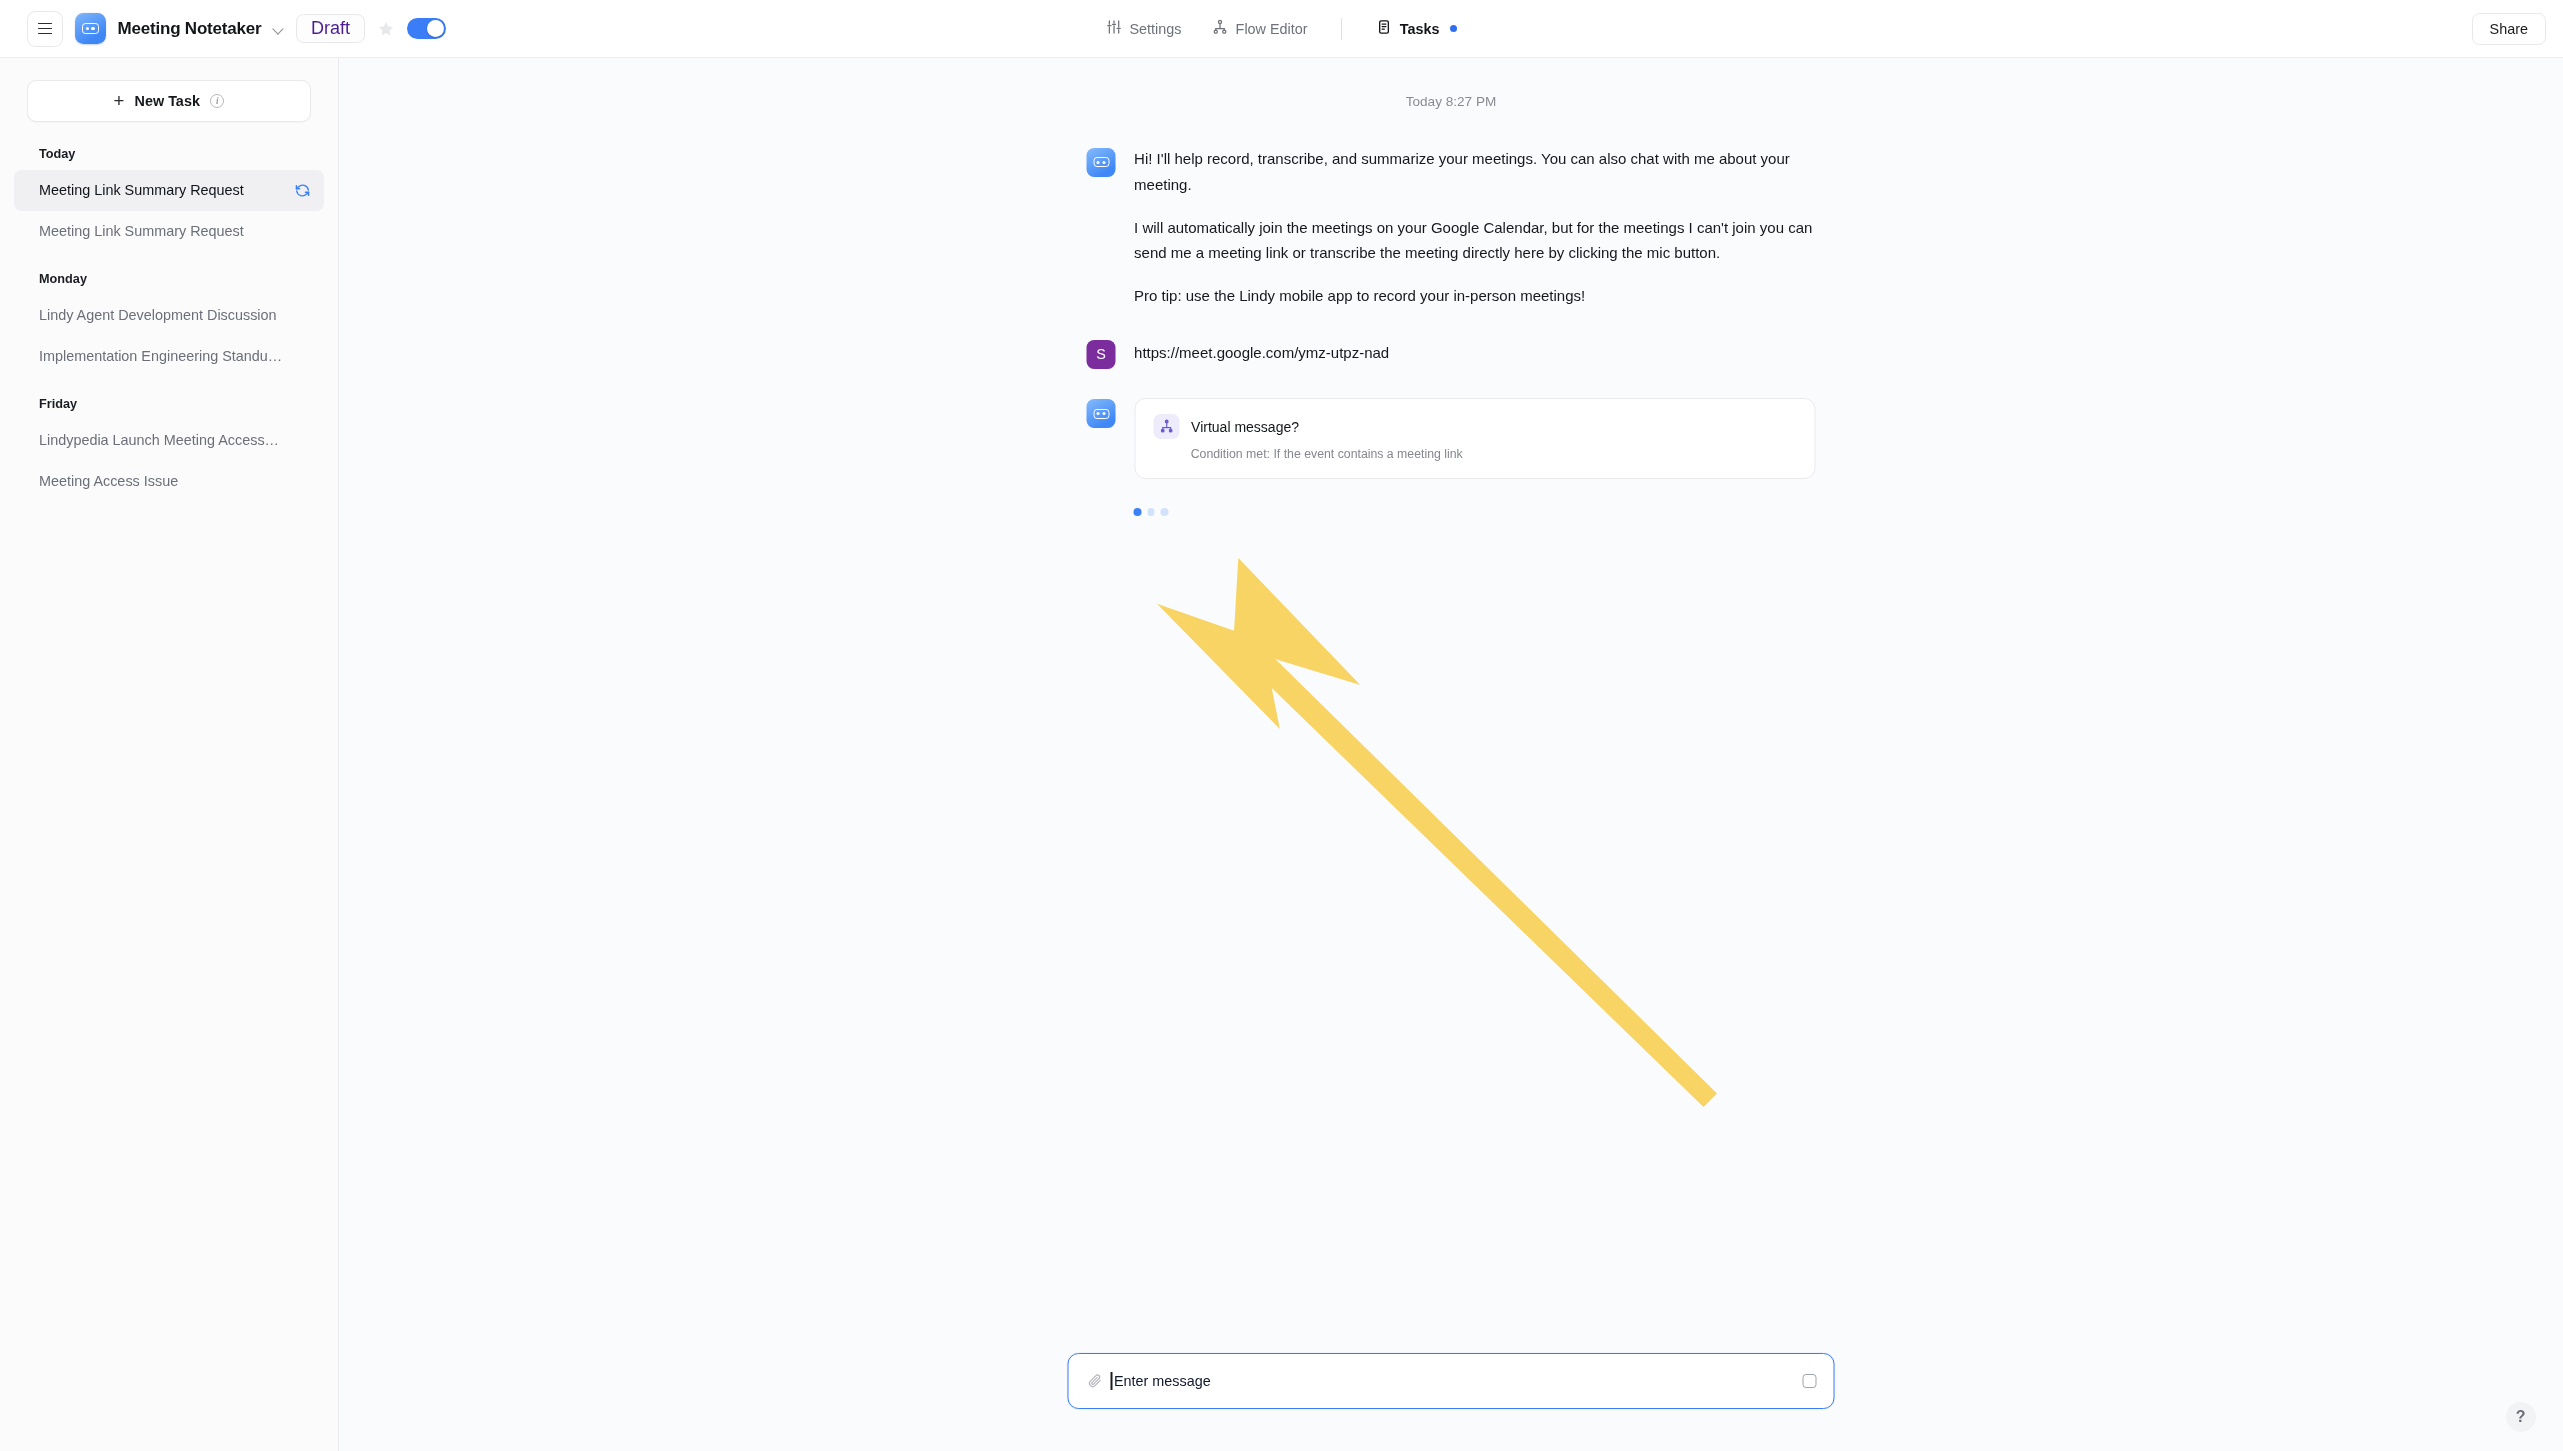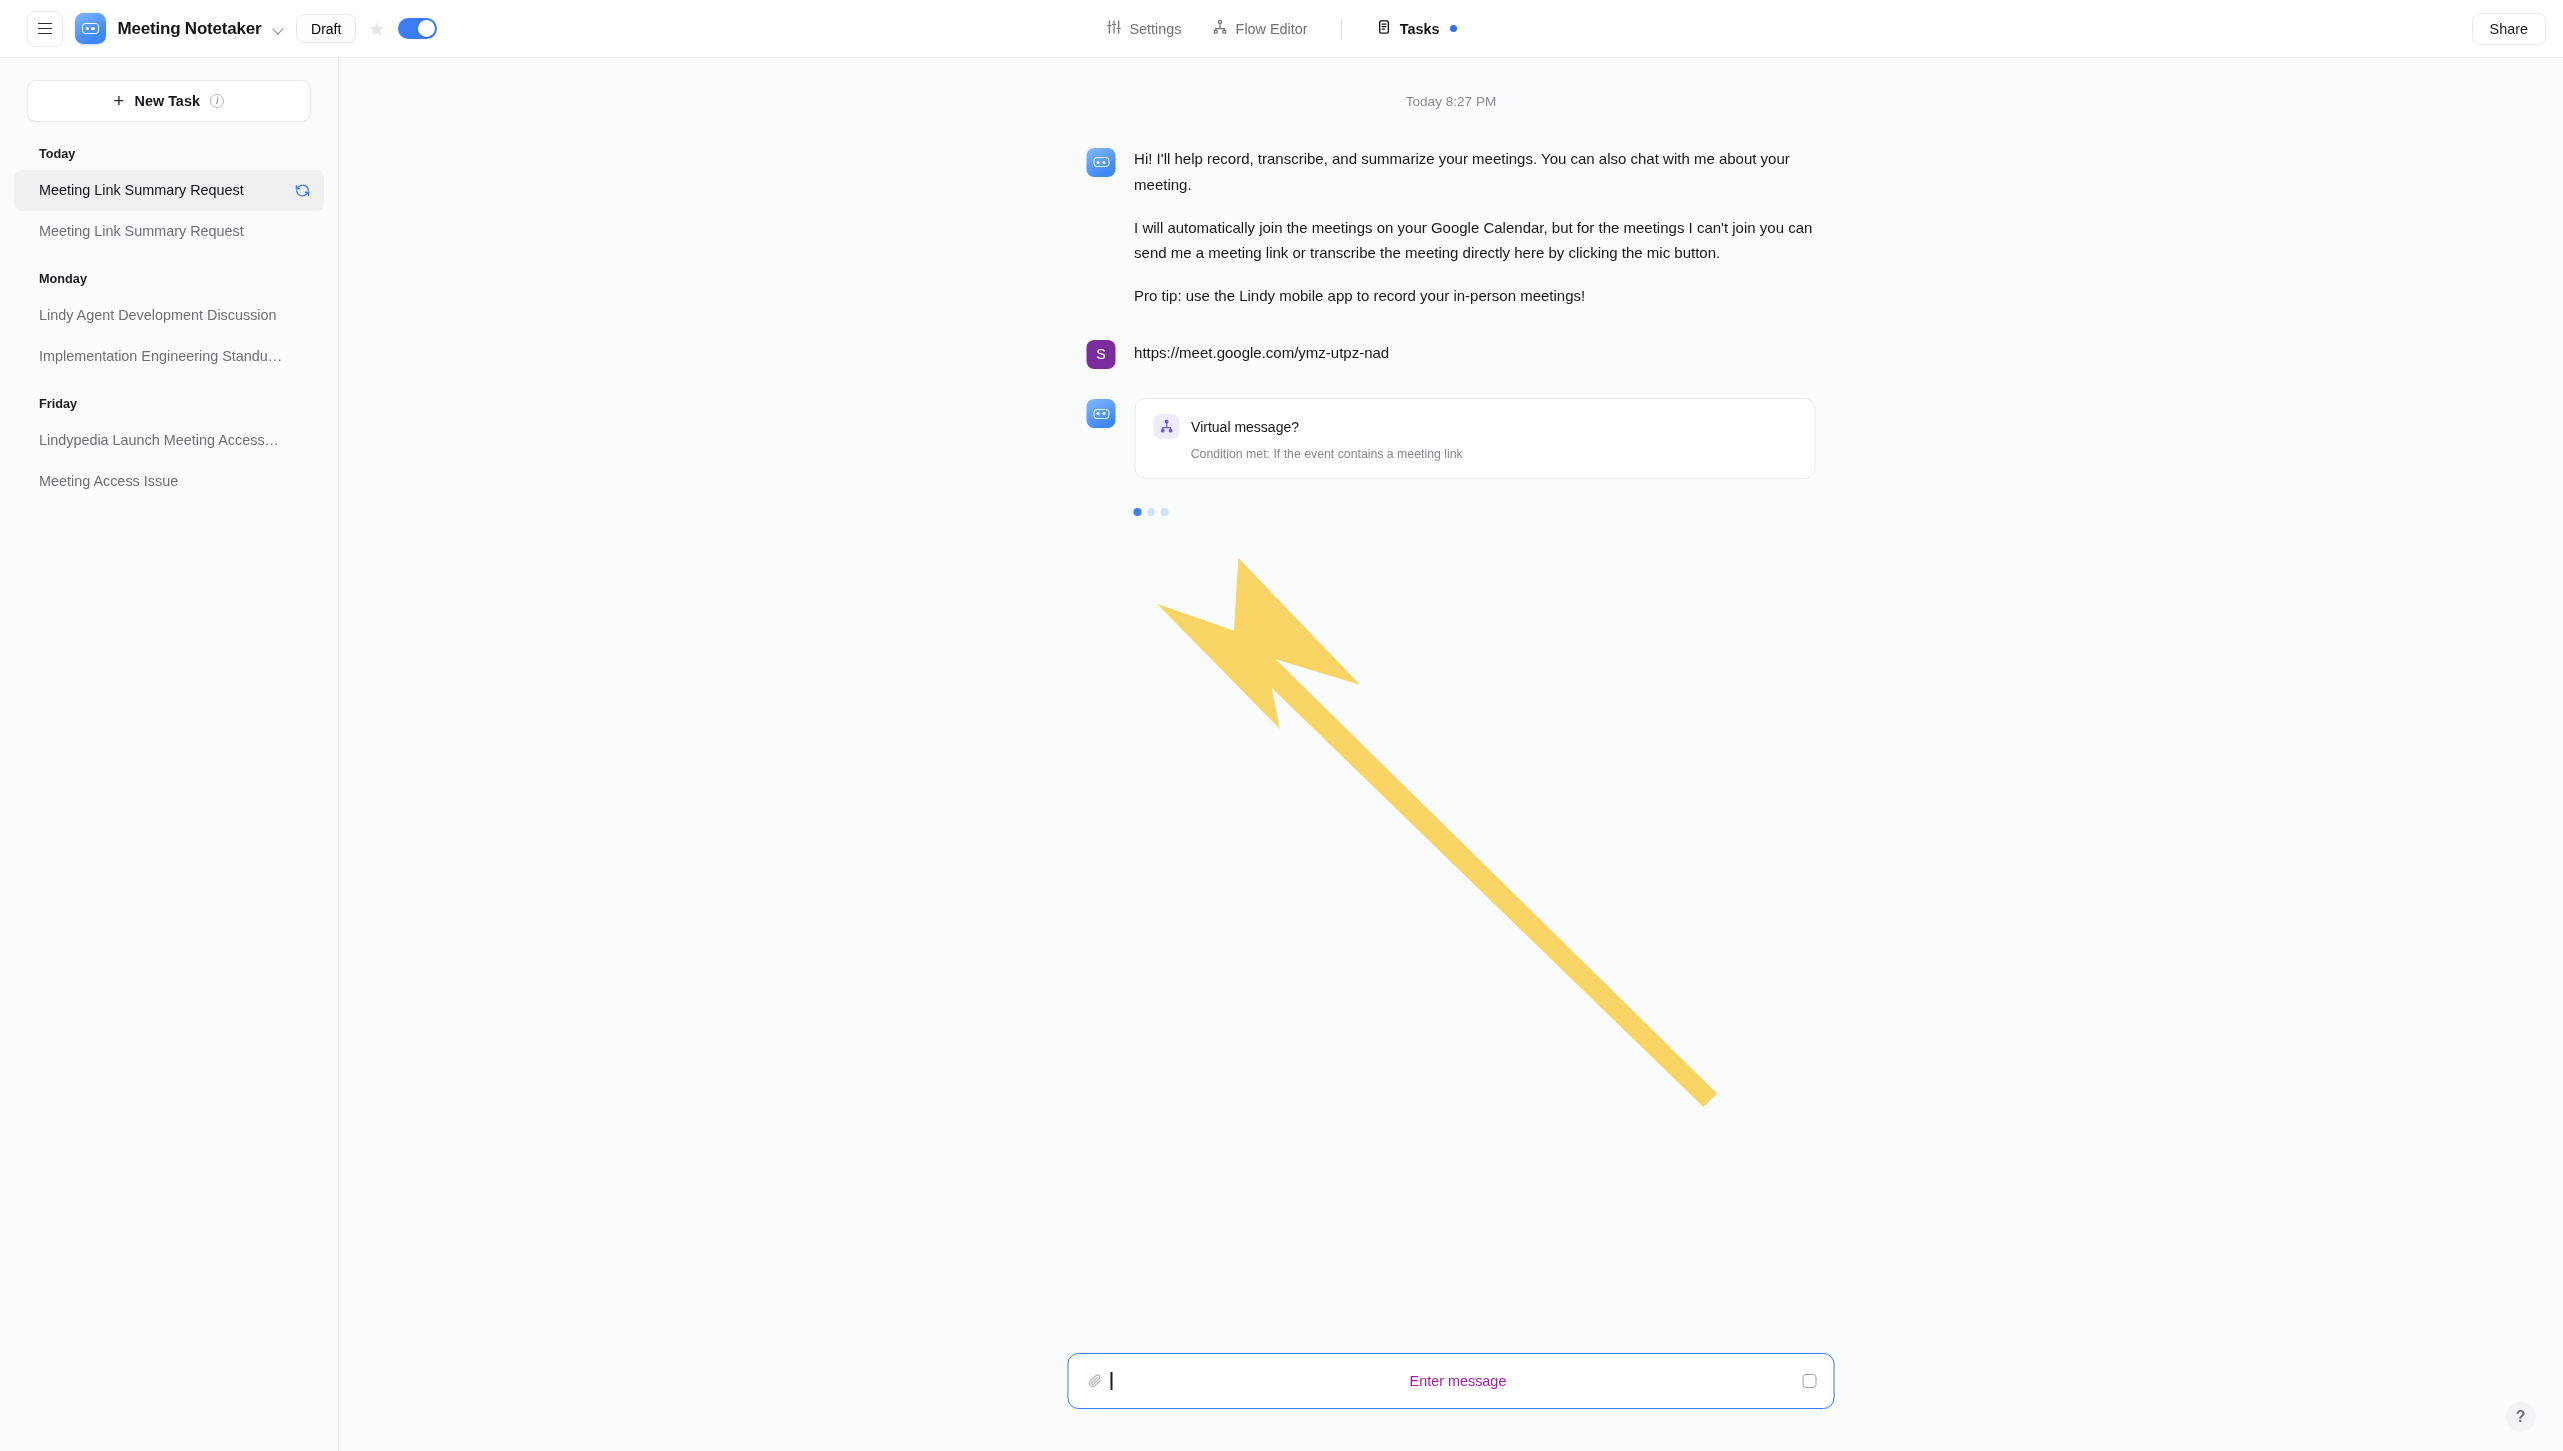--- a/index.html
+++ b/index.html
@@ -43,21 +43,21 @@
   .app-title { font-size: 17px; font-weight: 700; color: #15161a; letter-spacing: -0.2px; white-space: nowrap; }
   .chev { width: 11px; height: 11px; position: relative; cursor: pointer; flex: none; }
   .chev:before {
     content: ""; position: absolute; left: 0.8px; top: 1.7px; width: 6.8px; height: 6.8px;
     border-right: 1.5px solid #8b8d96; border-bottom: 1.5px solid #8b8d96;
     transform: rotate(45deg);
   }
   .draft-chip {
     height: 29px; padding: 0 13.6px; border: 0.8px solid #e8e8eb; border-radius: 7.6px;
     background: #fdfdfe; display: flex; align-items: center;
-    font-size: 14px; color: #000000; cursor: pointer;
+    font-size: 18px; color: #4c1d95; cursor: pointer;
   }
   .star-btn { cursor: pointer; display: flex; align-items: center; }
   .toggle {
     width: 39px; height: 21px; border-radius: 11px; background: #3b7df6;
     position: relative; cursor: pointer; flex: none;
   }
   .toggle .knob {
     position: absolute; top: 2.1px; right: 2.1px; width: 17px; height: 17px;
     border-radius: 50%; background: #fff; box-shadow: 0 0.8px 1.7px rgba(0,0,0,.2);
   }
@@ -169,21 +169,21 @@
   
   .composer {
     position: absolute; left: 50%; transform: translateX(-50%); bottom: 42px;
     width: 767px; height: 56px;
     background: #fff; border: 1.7px solid #3b7df6; border-radius: 11px;
     display: flex; align-items: center; padding: 0 17px 0 18.6px;
     box-shadow: 0 0 0 0.8px rgba(59,125,246,.08);
   }
   .clip-ico { flex: none; margin-right: 8.5px; display: flex; align-items: center; }
   .caret { width: 1.3px; height: 18.6px; background: #1b1c21; margin-right: 1.7px; flex: none; }
-  .ph { font-size: 14.4px; color: #a21caf; flex: 1; text-align: center; }
+  .ph { font-size: 14.4px; color: #0f172a; flex: 1; }
   .stop-ico {
     width: 14.4px; height: 14.4px; border: 1.7px solid #9fa1a9; border-radius: 3.4px; flex: none;
   }
 
   .help-btn {
     position: absolute; right: 27px; bottom: 18.6px; width: 30.5px; height: 30.5px;
     border-radius: 50%; background: #f2f3f5;
     display: flex; align-items: center; justify-content: center;
     font-size: 16px; color: #6e7079; font-weight: 700; cursor: pointer; z-index: 30;
   }

